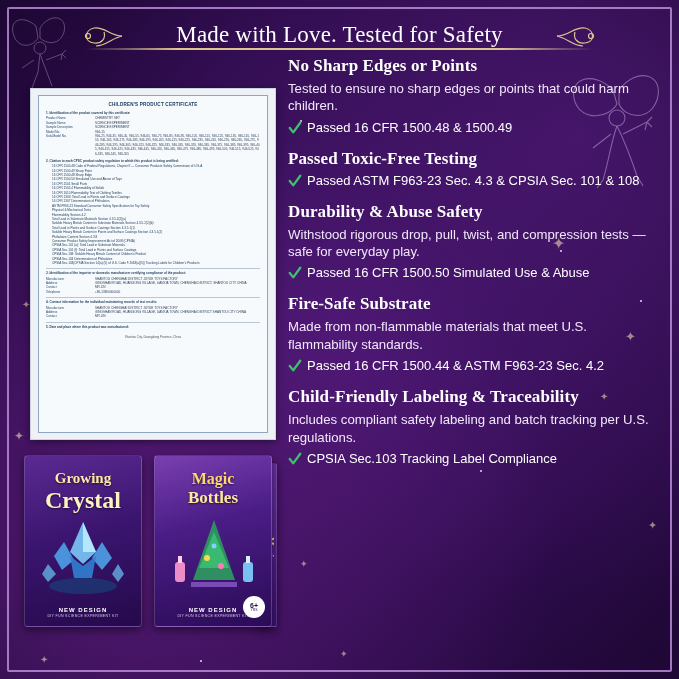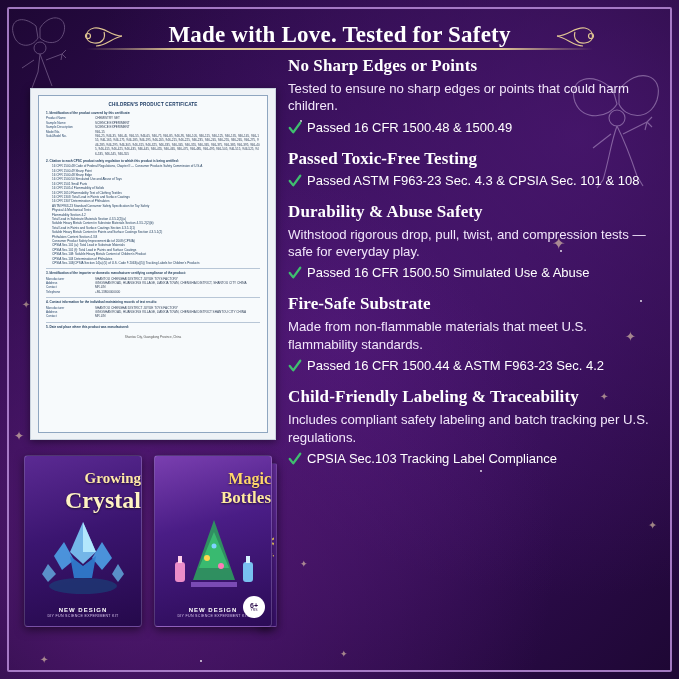--- a/index.html
+++ b/index.html
@@ -54,21 +54,21 @@
     left: 60px;
     right: 60px;
     height: 42px;
     display: flex;
     align-items: center;
     justify-content: center;
   }
   .header-title {
     font-family: "Liberation Serif", serif;
     font-size: 23px;
-    font-weight: bold;
+    font-weight: normal;
     color: #ffffff;
     letter-spacing: 0.2px;
     white-space: nowrap;
     text-align: center;
   }
   .header-rule {
     position: absolute;
     left: 86px;
     right: 86px;
     top: 48px;
@@ -188,21 +188,21 @@
   .prod-1 {
     background: linear-gradient(165deg, #5b2a93 0%, #3b1570 45%, #25094b 100%);
   }
   .prod-2 {
     background: linear-gradient(165deg, #7a3fb0 0%, #4a1d86 40%, #2b0b56 100%);
   }
   .prod-title {
     position: absolute;
     left: 0; right: 0;
     top: 14px;
-    text-align: right;
+    text-align: center;
     font-family: "Liberation Serif", serif;
     color: #ffe9a8;
     font-weight: bold;
     font-size: 15px;
     line-height: 1.12;
     text-shadow: 0 1px 2px rgba(0,0,0,0.6);
   }
   .prod-title .l2 { display: block; font-size: 24px; color: #fff3c4; }
   .prod-2 .prod-title { color: #ffd76b; font-size: 16px; }
   .prod-2 .prod-title .l2 { font-size: 17px; color: #ffe9a0; }

